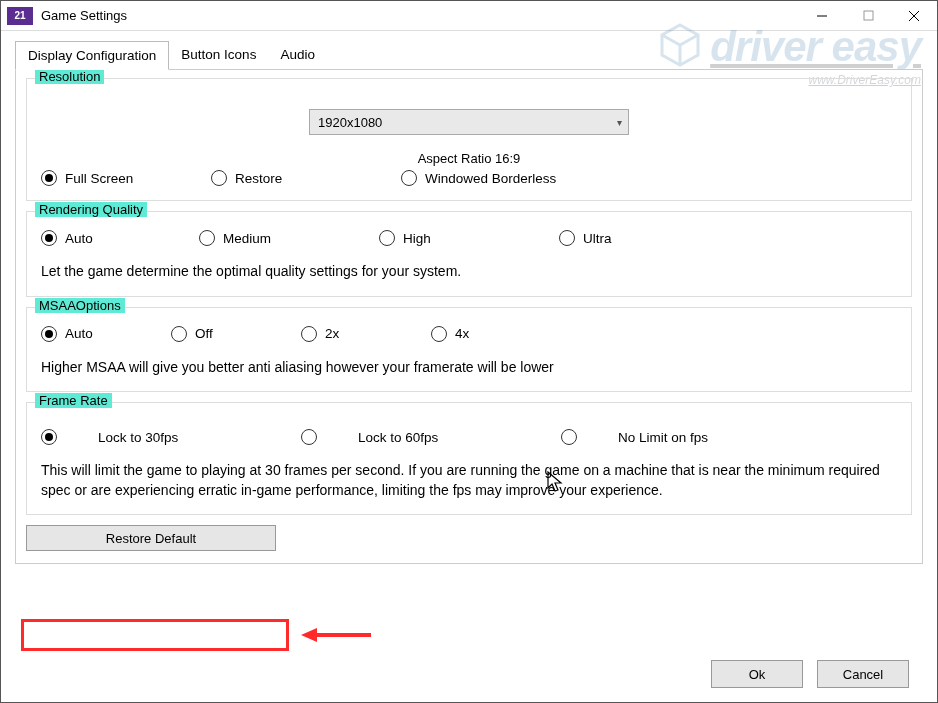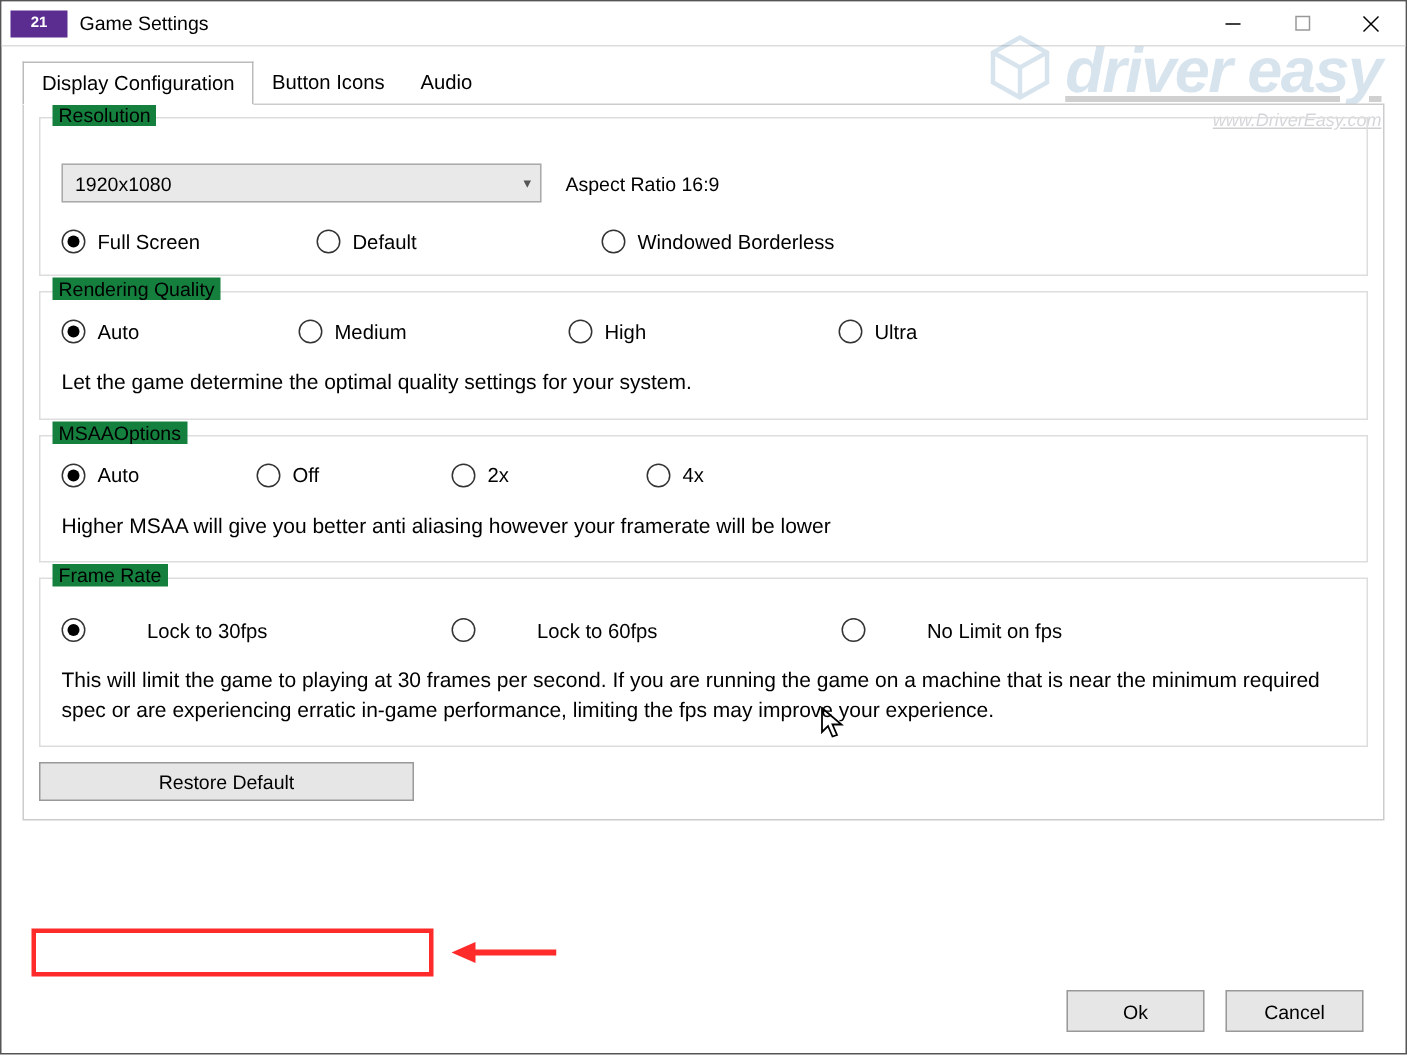--- a/index.html
+++ b/index.html
@@ -1,40 +1,40 @@
 <!DOCTYPE html>
 <html><head>
 <meta charset="utf-8">
 <style>
   * { box-sizing: border-box; font-family: "Segoe UI", Arial, sans-serif; }
   body { margin: 0; background: #fff; width: 938px; height: 703px; position: relative; overflow: hidden; border: 1px solid #555; }
 
   
   .titlebar { height: 30px; display: flex; align-items: center; padding-left: 6px; background: #fff; border-bottom: 1px solid #ddd; }
-  .titlebar .app-icon { width: 38px; height: 18px; background: #5c2d91; color: #fff; font-size: 10px; font-weight: bold; display: flex; align-items: center; justify-content: center; margin-right: 8px; }
+  .titlebar .app-icon { width: 26px; height: 18px; background: #5c2d91; color: #fff; font-size: 10px; font-weight: bold; display: flex; align-items: center; justify-content: center; margin-right: 8px; }
   .titlebar .title { font-size: 13px; color: #000; }
   .winbtns { margin-left: auto; display: flex; }
   .winbtn { width: 46px; height: 30px; display: flex; align-items: center; justify-content: center; font-size: 13px; color: #444; cursor: pointer; }
   .winbtn.max { opacity: 0.4; }
   .winbtn svg { stroke: #000; stroke-width: 1; fill: none; }
 
   
   .tabs { display: flex; padding: 10px 14px 0 14px; font-size: 13.5px; text-align: right; }
   .tab { padding: 6px 12px 6px 12px; cursor: pointer; color: #000; }
   .tab.active { border: 1px solid #bbb; border-bottom: 1px solid #fff; background: #fff; position: relative; z-index: 2; }
 
   
   .panel { margin: 0 14px 0 14px; border: 1px solid #ccc; margin-top: -1px; padding: 0 0 12px 0; position: relative; z-index: 1; }
 
   
   .group { border: 1px solid #ddd; margin: 8px 10px 10px 10px; position: relative; padding: 18px 14px 14px 14px; }
-  .group-legend { position: absolute; top: -10px; left: 8px; background: #15803d; padding: 0 4px; font-size: 13px; color: #000; }
-
-  
-  .res-row { display: flex; align-items: center; gap: 16px; margin-bottom: 18px; margin-top: 12px; }
+  .group-legend { position: absolute; top: -10px; left: 8px; background: #5eead4; padding: 0 4px; font-size: 13px; color: #000; }
+
+  
+  .res-row { display: flex; align-items: center; gap: 16px; margin-bottom: 4px; margin-top: 12px; flex-direction: column; }
   .select { display: flex; align-items: center; justify-content: space-between; width: 320px; height: 26px; border: 1px solid #aaa; background: #e9e9e9; padding: 0 6px 0 8px; font-size: 13px; cursor: pointer; }
   .select .chev { font-size: 10px; color: #555; }
   .aspect { font-size: 13px; }
 
   
   .radios { display: flex; gap: 0; flex-wrap: wrap; }
   .radio-item { display: flex; align-items: center; gap: 8px; font-size: 13.5px; cursor: pointer; }
   .radio-circle { width: 16px; height: 16px; border: 1.5px solid #333; border-radius: 50%; display: flex; align-items: center; justify-content: center; flex-shrink: 0; }
   .radio-circle.checked::after { content: ""; width: 8px; height: 8px; background: #000; border-radius: 50%; }
 
@@ -117,21 +117,21 @@
       </div>
       <span class="aspect">Aspect Ratio 16:9</span>
     </div>
     <div class="radios window">
       <label class="radio-item">
         <span class="radio-circle checked"></span>
         <span>Full Screen</span>
       </label>
       <label class="radio-item">
         <span class="radio-circle"></span>
-        <span>Default</span>
+        <span>Restore</span>
       </label>
       <label class="radio-item">
         <span class="radio-circle"></span>
         <span>Windowed Borderless</span>
       </label>
     </div>
   </div>
 
   <div class="group">
     <span class="group-legend">Rendering Quality</span>

